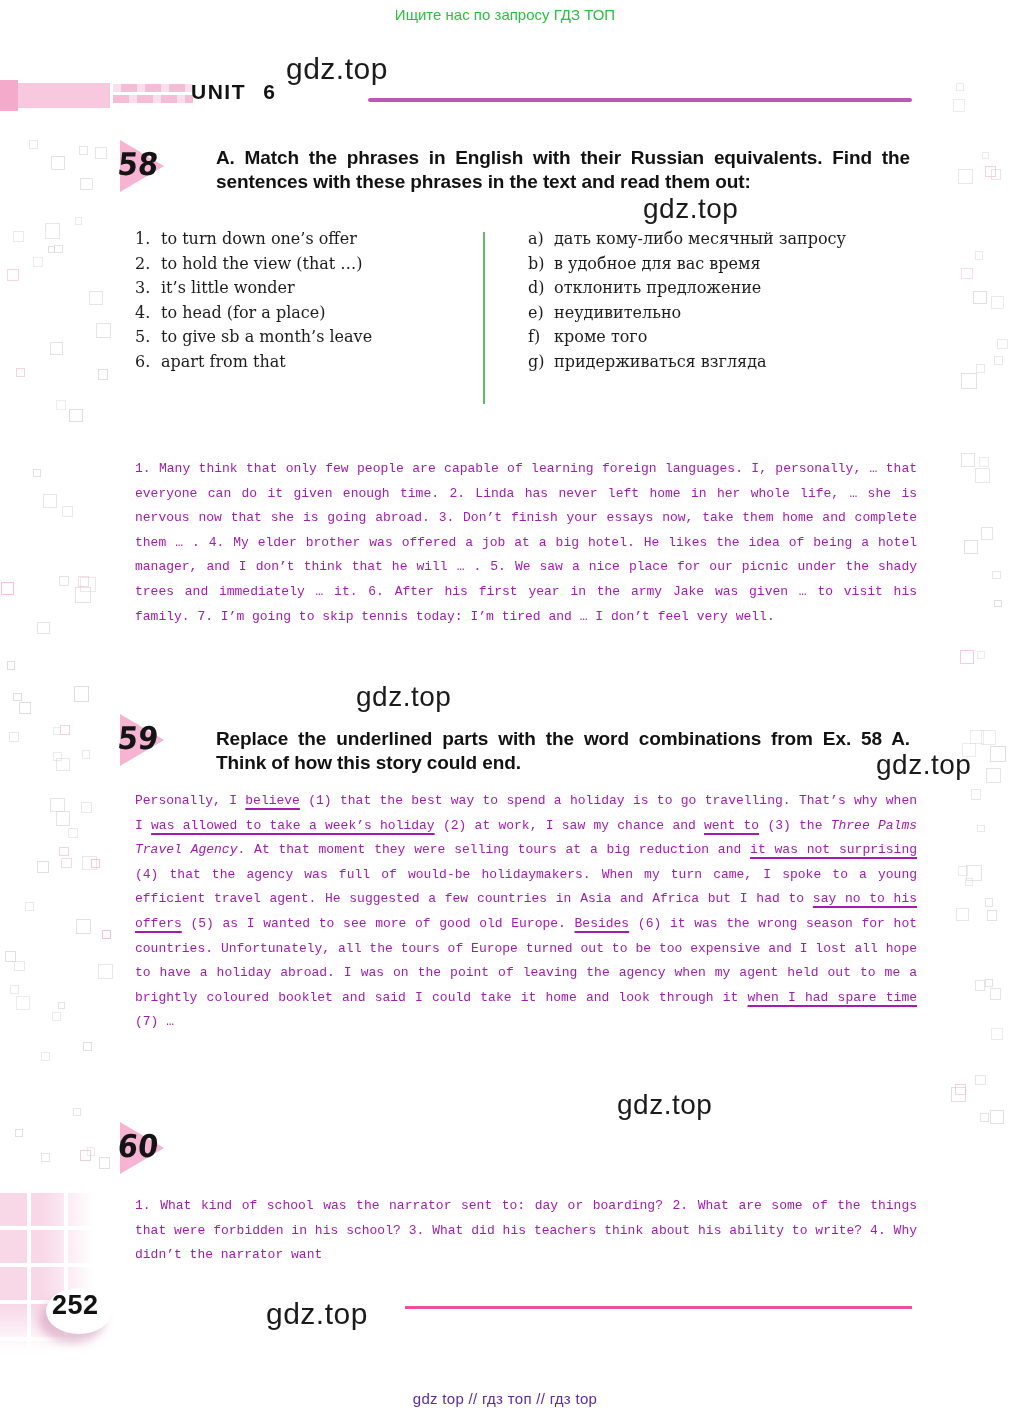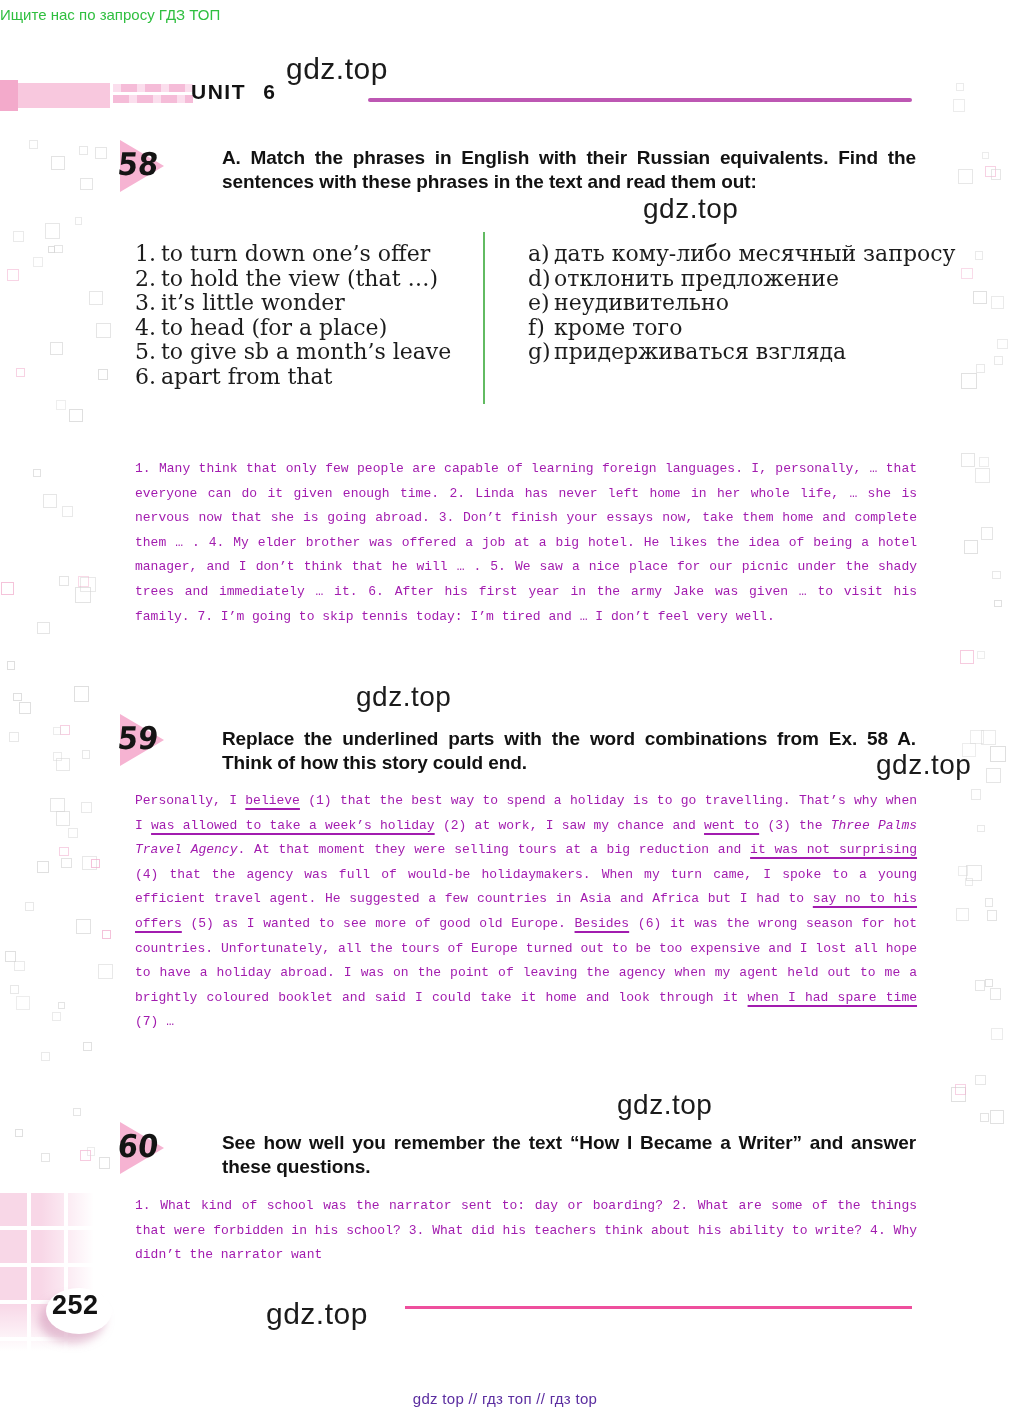--- a/index.html
+++ b/index.html
@@ -2,21 +2,21 @@
 <html><head>
 <meta charset="utf-8">
 <style>
   html,body{margin:0;padding:0;background:#ffffff;}
   #page{
     position:relative;width:1010px;height:1417px;background:#ffffff;overflow:hidden;
     font-family:"DejaVu Serif", serif;color:#1c1c1c;
   }
   
   .top-hint{
-    position:absolute;top:6px;left:0;width:100%;text-align:left;
+    position:absolute;top:6px;left:0;width:100%;text-align:center;
     font-family:"Liberation Sans", sans-serif;font-size:15px;color:#2fbf3f;
   }
   
   .wm{
     position:absolute;font-family:"Liberation Sans", sans-serif;color:#1b1b1b;
     font-size:28px;letter-spacing:.5px;
   }
   
   .unit-band{position:absolute;left:0;top:83px;width:110px;height:25px;background:#f8c8de;}
   .unit-band-edge{position:absolute;left:0;top:80px;width:18px;height:31px;background:#f3aacb;}
@@ -34,31 +34,31 @@
     position:absolute;left:4px;top:0;width:0;height:0;
     border-top:26px solid transparent;border-bottom:26px solid transparent;
     border-left:44px solid #f6b3d2;
   }
   .ex-marker .ex-num{
     position:absolute;left:2px;top:7px;font-family:"DejaVu Sans", sans-serif;
     font-weight:bold;font-size:29px;color:#141414;transform:skewX(-6deg) scaleY(1.08);
   }
   
   .instr{
-    position:absolute;left:222px;width:694px;
+    position:absolute;left:216px;width:694px;
     font-family:"Liberation Sans", sans-serif;font-weight:bold;font-size:19px;
     line-height:24px;color:#121212;text-align:justify;text-align-last:left;
     letter-spacing:-0.1px;
   }
   .bhead{
     position:absolute;left:135px;top:423px;width:780px;text-align:center;
     font-family:"Liberation Sans", sans-serif;font-weight:bold;font-size:19px;color:#121212;
   }
   
-  .match-col{position:absolute;top:242px;font-size:22px;line-height:24.6px;}
+  .match-col{position:absolute;top:227px;font-size:16px;line-height:24.6px;}
   .match-left{left:135px;width:330px;}
   .match-right{left:528px;width:390px;}
   .mrow{white-space:nowrap;}
   .mnum{display:inline-block;min-width:26px;}
   .vdiv{position:absolute;left:483px;top:232px;width:2px;height:172px;background:#62bb62;}
   
   .para{
     position:absolute;left:135px;width:782px;font-size:13px;line-height:24.6px;
     text-align:justify;text-align-last:left;color:#a21caf;font-family:Liberation Mono, monospace;
   }
@@ -154,20 +154,21 @@
       <div class="mrow"><span class="mnum">5.</span><span>to give sb a month’s leave</span></div>
 
       <div class="mrow"><span class="mnum">6.</span><span>apart from that</span></div>
 
     </div>
   <div class="vdiv"></div>
   <div class="match-col match-right">
 
       <div class="mrow"><span class="mnum">a)</span><span>дать кому-либо месячный запросу</span></div>
 
+      <div class="mrow"><span class="mnum">b)</span><span>в удобное для вас время</span></div>
 
 
       <div class="mrow"><span class="mnum">d)</span><span>отклонить предложение</span></div>
 
       <div class="mrow"><span class="mnum">e)</span><span>неудивительно</span></div>
 
       <div class="mrow"><span class="mnum">f)</span><span>кроме того</span></div>
 
       <div class="mrow"><span class="mnum">g)</span><span>придерживаться взгляда</span></div>
     </div>
@@ -178,21 +179,20 @@
     <span class="tri"></span>
     <span class="ex-num">59</span>
   </div>
   <div class="instr" style="top:727px;">Replace the underlined parts with the word combinations from Ex. 58 A. Think of how this story could end.</div>
   <div class="para" style="top:789px;"><span>Personally, I </span><span class="u">believe</span><span> (1) that the best way to spend a holiday is to go travelling. That’s why when I </span><span class="u">was allowed to take a week’s holiday</span><span> (2) at work, I saw my chance and </span><span class="u">went to</span><span> (3) the </span><span class="i">Three Palms Travel Agency</span><span>. At that moment they were selling tours at a big reduction and </span><span class="u">it was not surprising</span><span> (4) that the agency was full of would-be holidaymakers. When my turn came, I spoke to a young efficient travel agent. He suggested a few countries in Asia and Africa but I had to </span><span class="u">say no to his offers</span><span> (5) as I wanted to see more of good old Europe. </span><span class="u">Besides</span><span> (6) it was the wrong season for hot countries. Unfortunately, all the tours of Europe turned out to be too expensive and I lost all hope to have a holiday abroad. I was on the point of leaving the agency when my agent held out to me a brightly coloured booklet and said I could take it home and look through it </span><span class="u">when I had spare time</span><span> (7) …</span></div>
 
   <div class="ex-marker" style="top:1122px;">
     <span class="tri"></span>
     <span class="ex-num">60</span>
   </div>
-  <div class="instr" style="top:1131px;">See how well you remember the text “How I Became a Writer” and answer these questions.</div>
   <div class="para" style="top:1194px;">1. What kind of school was the narrator sent to: day or boarding? 2. What are some of the things that were forbidden in his school? 3. What did his teachers think about his ability to write? 4. Why didn’t the narrator want</div>
 
   <div class="grid-bl"></div>
   <div class="grid-fade"></div>
   <div class="page-badge"></div>
   <div class="page-num">252</div>
   <div class="bottom-rule"></div>
   <div class="footer-links">gdz top  //  гдз топ  //  гдз top</div>
 
   <div class="deco" id="decoLeft" style="left:0;top:120px;width:115px;height:1070px;">

